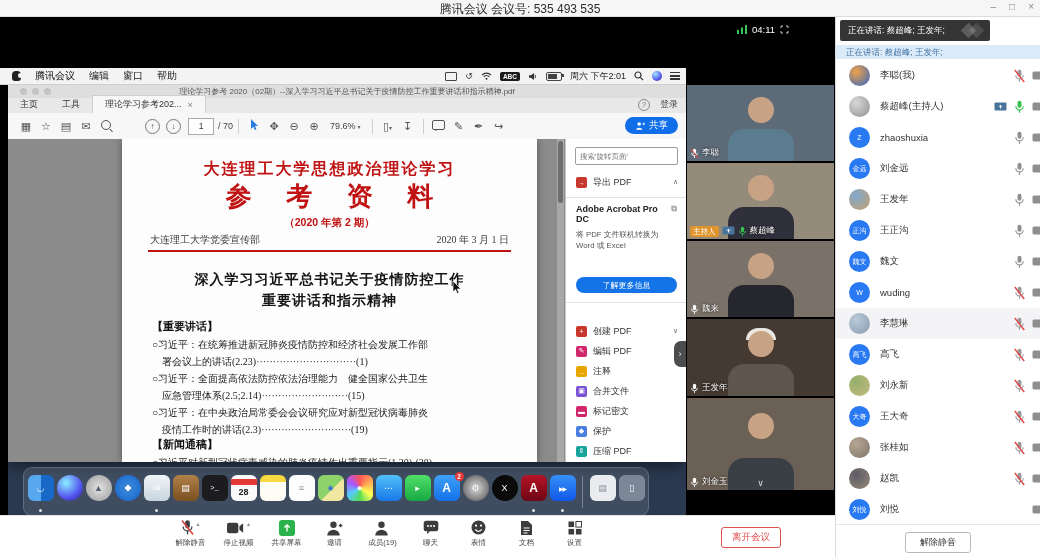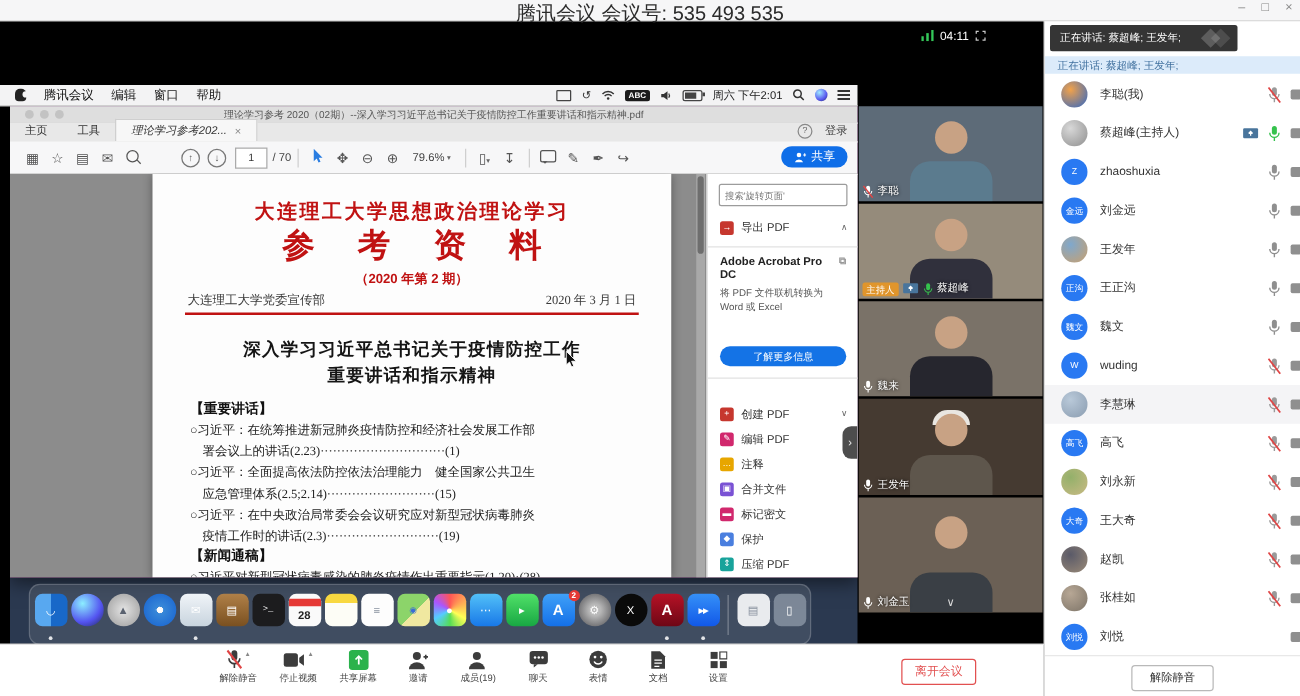--- a/index.html
+++ b/index.html
@@ -1,21 +1,21 @@
 <!DOCTYPE html>
 <html><head>
 <meta charset="utf-8">
 <style>
   html,body{margin:0;padding:0;background:#222;}
   .screen{position:relative;width:1040px;height:557px;overflow:hidden;background:#000;
     font-family:"Liberation Sans","DejaVu Sans",sans-serif;-webkit-font-smoothing:antialiased;}
   .abs{position:absolute;}
   
   .topbar{position:absolute;left:0;top:0;width:1040px;height:16px;background:#f6f6f7;border-bottom:1px solid #dcdcdc;z-index:20;}
-  .tb-title{position:absolute;left:0;right:0;top:1px;text-align:center;font-size:16px;color:#2b2b2b;}
+  .tb-title{position:absolute;left:0;right:0;top:1px;text-align:center;font-size:12px;color:#2b2b2b;}
   .winctl{position:absolute;right:6px;top:1px;display:flex;gap:13px;font-size:10px;color:#8a8a8a;}
   
   .menubar{position:absolute;left:0;top:68px;width:686px;height:16px;background:#f3f3f4;border-bottom:1px solid #cfcfcf;z-index:3;display:flex;align-items:center;}
   .mb-left{display:flex;align-items:center;gap:14px;padding-left:12px;}
   .apple{width:9px;height:10px;background:#222;border-radius:4px 4px 3px 3px;position:relative;}
   .apple:after{content:"";position:absolute;right:-2px;top:2px;width:5px;height:5px;background:#f3f3f4;border-radius:50%;}
   .mb-app{font-size:10px;font-weight:normal;color:#111;}
   .mn{font-size:10px;color:#222;}
   .mb-status{position:absolute;right:6px;top:0;height:16px;display:flex;align-items:center;gap:8px;}
   .st{display:flex;align-items:center;color:#333;font-size:9px;}
@@ -43,21 +43,21 @@
   .dk-cal{background:#fafafa;color:#222;font-size:9px;font-weight:bold;flex-direction:column;overflow:hidden;}
   .dk-cal:before{content:"";width:26px;height:6px;background:#e53935;margin-bottom:2px;}
   
   .acw{position:absolute;left:8px;top:85px;width:678px;height:377px;background:#701a75;z-index:2;box-shadow:0 4px 14px rgba(0,0,0,.5);}
   .ac-titlebar{position:absolute;left:0;top:0;right:0;height:13px;background:#dedede;border-bottom:1px solid #c4c4c4;}
   .tl{position:absolute;top:3px;width:7px;height:7px;border-radius:50%;background:#c3c3c3;}
   .ac-title{position:absolute;left:60px;right:60px;top:1px;text-align:center;font-size:8px;color:#555;
     white-space:nowrap;overflow:hidden;text-overflow:ellipsis;}
   .ac-tabbar{position:absolute;left:0;top:13px;right:0;height:15px;background:#e8e8e8;border-bottom:1px solid #cfcfcf;display:flex;align-items:flex-end;}
   .ac-tab{font-size:9px;color:#333;padding:2px 12px 2px;}
-  .ac-tab.doc{background:#f7f7f7;border:1px solid #cfcfcf;border-bottom:none;display:flex;gap:6px;align-items:center;max-width:110px;font-style:italic;}
+  .ac-tab.doc{background:#f7f7f7;border:1px solid #cfcfcf;border-bottom:none;display:flex;gap:6px;align-items:center;max-width:110px;}
   .ac-right{position:absolute;right:8px;bottom:2px;display:flex;gap:10px;align-items:center;font-size:9px;color:#444;}
   .ac-help{width:10px;height:10px;border:1px solid #888;border-radius:50%;font-size:7px;display:flex;align-items:center;justify-content:center;color:#666;}
   .ac-toolbar{position:absolute;left:0;top:28px;right:0;height:26px;background:#f7f7f8;border-bottom:1px solid #c9c9c9;
     display:flex;align-items:center;font-size:11px;color:#555;}
   .tbi{width:20px;text-align:center;cursor:default;}
   .tb-circ{width:13px;height:13px;border:1px solid #777;border-radius:50%;font-size:8px;display:flex;align-items:center;justify-content:center;margin:0 3px;}
   .tb-sep{width:1px;height:15px;background:#cfcfcf;margin:0 5px;}
   .pg-box{width:20px;height:13px;border:1px solid #aaa;background:#fff;font-size:8.5px;text-align:center;color:#333;margin:0 4px;}
   .pg-tot,.zm{font-size:9px;color:#444;}
   .zm-w{display:flex;align-items:center;gap:2px;margin:0 6px;}
@@ -782,42 +782,42 @@
             </div>
             <div style="display: flex;">
               <svg width="13" height="9" viewBox="0 0 13 9">
                 <rect x="0.5" y="0.5" width="8.5" height="8" rx="1.5" fill="#8f8f8f"></rect>
                 <path d="M9.8 3.2 12.6 1v7L9.8 5.8z" fill="#8f8f8f"></path>
               </svg>
             </div>
           </div>
         </div>
         <div class="prow">
-          <div class="pav" style="background: radial-gradient(circle at 35% 32%, rgb(90, 90, 104), rgb(154, 138, 120));"></div>
-          <div class="pname">赵凯</div>
+          <div class="pav" style="background: radial-gradient(circle at 35% 32%, rgb(183, 167, 149), rgb(125, 116, 104));"></div>
+          <div class="pname">张桂如</div>
           <div class="picons">
             <div style="display: flex;">
               <svg width="11" height="14" viewBox="0 0 11 14">
                 <rect x="3.5" y="0.8" width="4" height="7" rx="2" fill="#9a9a9a"></rect>
                 <path d="M1.8 6.2a3.7 3.7 0 0 0 7.4 0" fill="none" stroke="#9a9a9a" stroke-width="1.1"></path>
                 <line x1="5.5" y1="10" x2="5.5" y2="12.8" stroke="#9a9a9a" stroke-width="1.1"></line>
                 <line x1="0.8" y1="1" x2="10.2" y2="13" stroke="#e04545" stroke-width="1.4"></line>
               </svg>
             </div>
             <div style="display: flex;">
               <svg width="13" height="9" viewBox="0 0 13 9">
                 <rect x="0.5" y="0.5" width="8.5" height="8" rx="1.5" fill="#8f8f8f"></rect>
                 <path d="M9.8 3.2 12.6 1v7L9.8 5.8z" fill="#8f8f8f"></path>
               </svg>
             </div>
           </div>
         </div>
         <div class="prow">
-          <div class="pav" style="background: radial-gradient(circle at 35% 32%, rgb(183, 167, 149), rgb(125, 116, 104));"></div>
-          <div class="pname">张桂如</div>
+          <div class="pav" style="background: radial-gradient(circle at 35% 32%, rgb(90, 90, 104), rgb(154, 138, 120));"></div>
+          <div class="pname">赵凯</div>
           <div class="picons">
             <div style="display: flex;">
               <svg width="11" height="14" viewBox="0 0 11 14">
                 <rect x="3.5" y="0.8" width="4" height="7" rx="2" fill="#9a9a9a"></rect>
                 <path d="M1.8 6.2a3.7 3.7 0 0 0 7.4 0" fill="none" stroke="#9a9a9a" stroke-width="1.1"></path>
                 <line x1="5.5" y1="10" x2="5.5" y2="12.8" stroke="#9a9a9a" stroke-width="1.1"></line>
                 <line x1="0.8" y1="1" x2="10.2" y2="13" stroke="#e04545" stroke-width="1.4"></line>
               </svg>
             </div>
             <div style="display: flex;">

